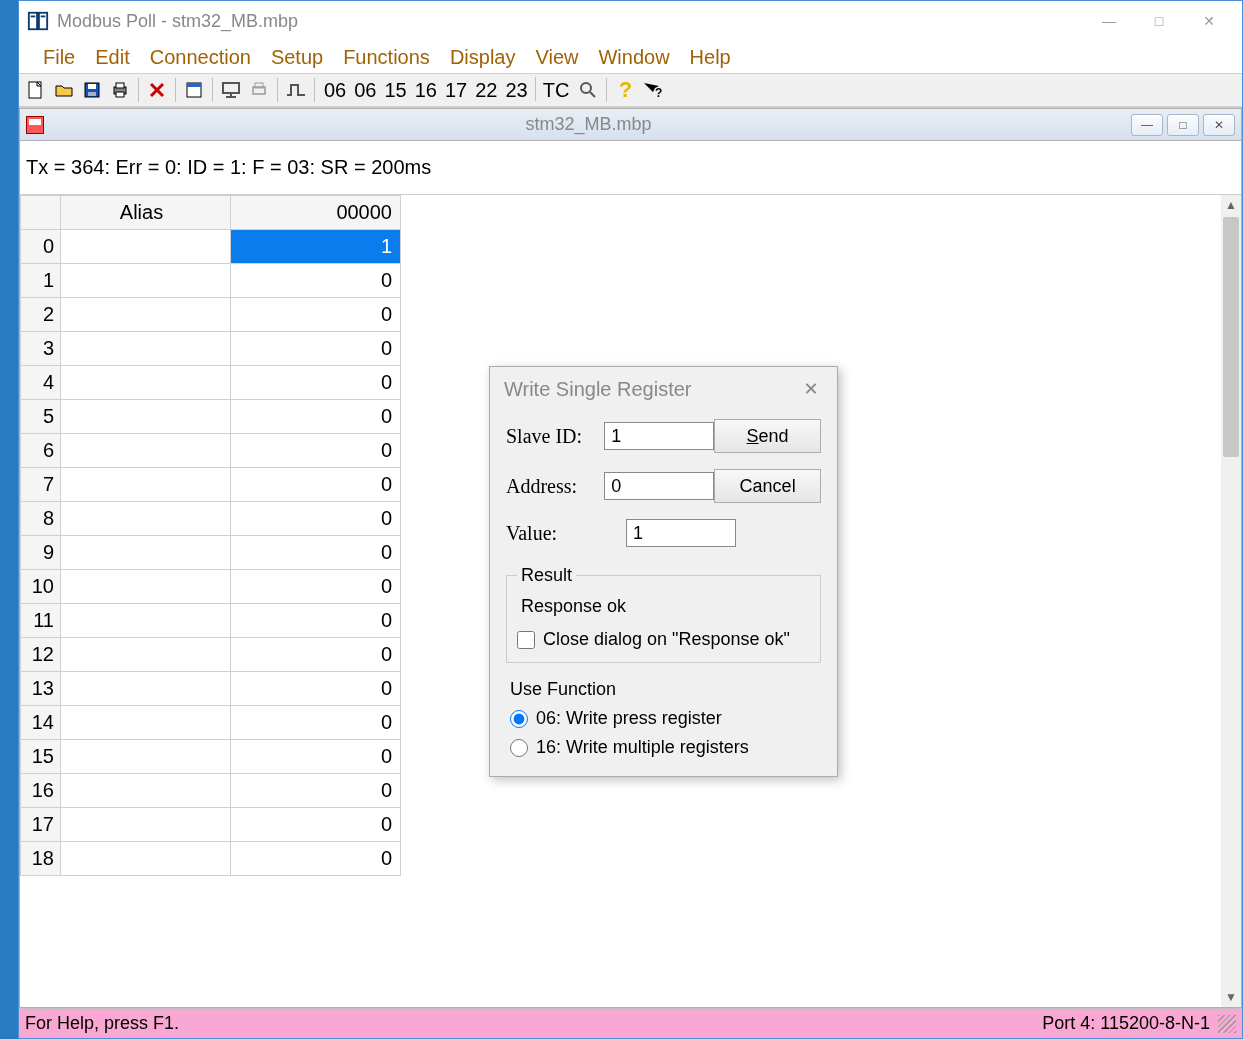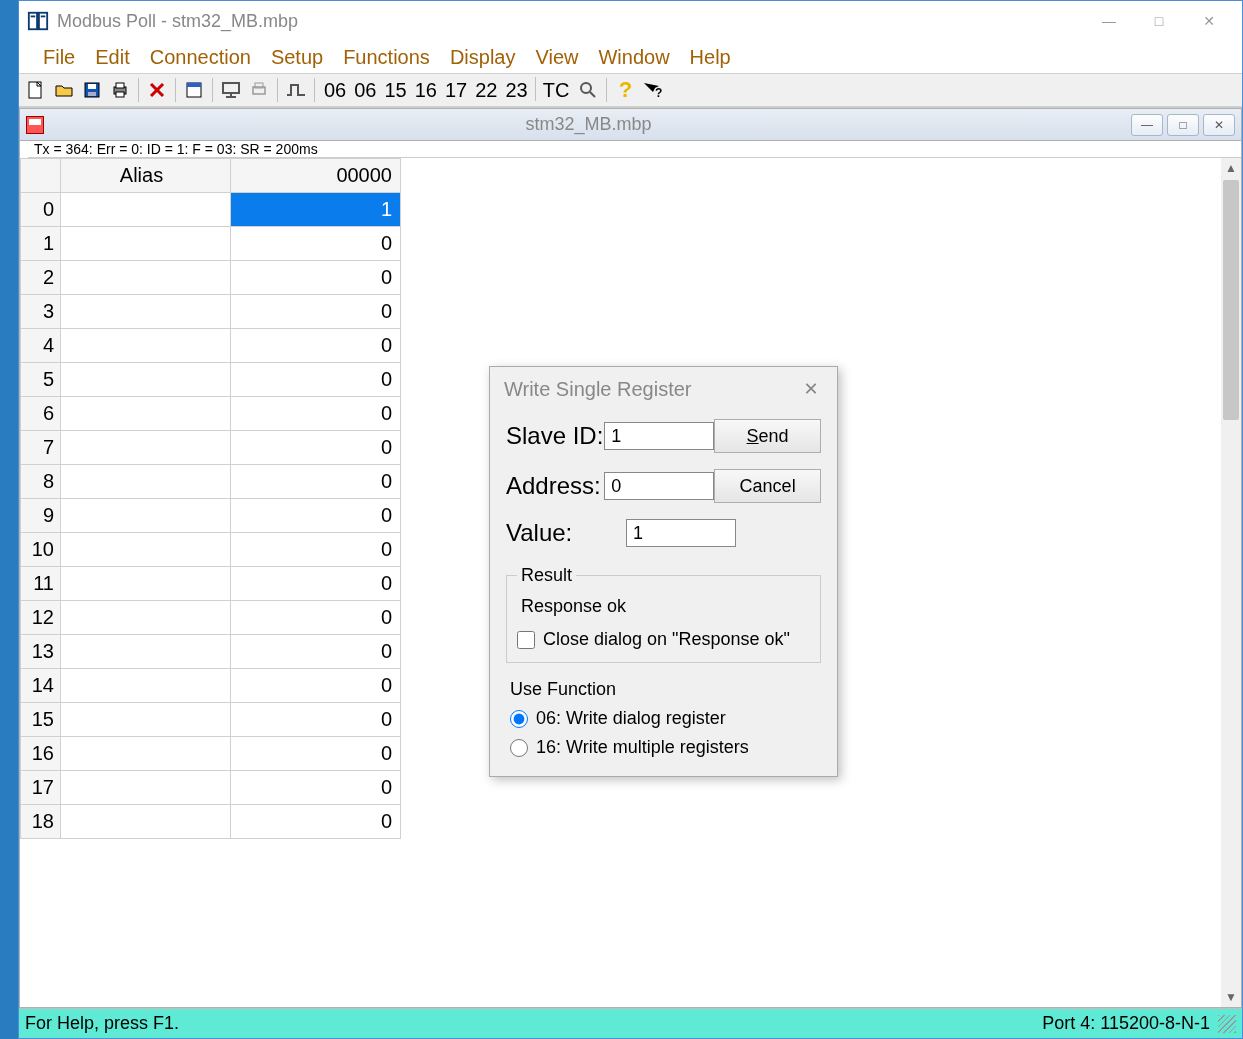--- a/index.html
+++ b/index.html
@@ -24,50 +24,50 @@
 
   .mdi-area { flex: 1; background: #fafafa; position: relative; border-top: 1px solid #ccc; }
 
   .child-window { position: absolute; left: 0; top: 0; right: 0; bottom: 0; background: #fff; border: 1px solid #b0b0b0; display: flex; flex-direction: column;}
   .child-titlebar { height: 32px; background: linear-gradient(180deg,#e9eef5 0%, #d6e0ec 100%); display: flex; align-items: center; padding: 0 6px; border-bottom: 1px solid #b0b0b0; }
   .child-titlebar .c-icon { width: 18px; height: 18px; background:#f55; margin-right:6px; border:1px solid #900; position:relative; }
   .child-titlebar .c-icon::after{content:""; position:absolute; left:2px; right:2px; top:2px; height:6px; background:#fff;}
   .child-titlebar .c-title { font-size: 18px; color: #888; flex: 1; text-align: center; }
   .child-titlebar .c-btn { width: 32px; height: 22px; border: 1px solid #a7b7c8; background: linear-gradient(#fdfdfd,#e6edf6); border-radius: 3px; margin-left: 4px; display:flex; align-items:center; justify-content:center; color:#555; font-size:12px;}
 
-  .status-line { padding: 0 6px; font-size: 14px; border-bottom:1px solid #ccc;margin-left:8px; }
+  .status-line { padding: 15px 6px; font-size: 20px; border-bottom:1px solid #ccc; }
 
   .grid-area { flex: 1; position: relative; overflow: hidden; background:#fff;}
   .grid-table { border-collapse: collapse; font-size: 20px; }
   .grid-table th, .grid-table td { border: 1px solid #d0d0d0; height: 34px; }
   .grid-table th { background: #f5f5f5; font-weight: normal; }
   .grid-table .rowhdr { width: 40px; background:#f5f5f5; text-align:right; padding-right:6px; }
   .grid-table .alias-col { width: 170px; padding-right:8px; }
   .grid-table .val-col { width: 170px; text-align:right; padding-right:8px; }
   .grid-table tr.selected td.val-col { background:#0a7ceb; color:#fff; }
   .grid-table th.corner{background:#f5f5f5;}
   .vscroll { position:absolute; right:0; top:0; bottom:0; width:20px; background:#f0f0f0;}
   .vscroll .thumb{ position:absolute; left:2px; right:2px; top:22px; height:240px; background:#c7c7c7; border-radius:2px;}
   .vscroll .arrow{position:absolute; left:0; right:0; height:20px; display:flex; align-items:center; justify-content:center; color:#666; font-size:12px;}
   .vscroll .arrow.up{top:0;} .vscroll .arrow.down{bottom:0;}
 
   .dialog { position: absolute; left: 470px; top: 258px; width: 349px; background:#f0f0f0; border:1px solid #aaa; box-shadow: 3px 3px 10px rgba(0,0,0,0.25); padding-bottom:14px; }
   .dialog .dlg-title { height: 44px; display:flex; align-items:center; padding:0 14px; color:#888; font-size:20px;}
   .dialog .dlg-close { margin-left:auto; width:24px; height:24px; display:flex; align-items:center; justify-content:center; color:#888; font-size:18px;}
   .dialog .row { display:flex; align-items:center; padding: 8px 16px;}
-  .dialog .row label { width: 120px; font-size: 24px; }
+  .dialog .row label { width: 120px; font-size: 20px; font-family: Liberation Serif, serif; }
   .dialog .row input[type="text"] { width: 110px; height: 28px; border:1px solid #888; padding:2px 6px; font-size:18px;}
   .dialog .btn { width: 130px; height: 34px; background: linear-gradient(#f8f8f8,#e5e5e5); border:1px solid #adadad; font-size:18px; margin-left:auto;}
   .dialog .btn u{text-decoration:underline;}
   .dialog fieldset { margin:10px 16px; border:1px solid #ccc; padding:8px 10px; font-size:18px;}
   .dialog fieldset legend{ padding:0 4px; font-size:18px;}
   .dialog .chk, .dialog .radio { display:flex; align-items:center; gap:8px; padding:4px 0; font-size:18px;}
   .dialog input[type=checkbox], .dialog input[type=radio]{ width:18px; height:18px;}
 
-  .statusbar { height: 30px; background:#5eead4; border-top:1px solid #c0c0c0; display:flex; align-items:center; font-size:18px; padding:0 6px;}
+  .statusbar { height: 30px; background:#f9a8d4; border-top:1px solid #c0c0c0; display:flex; align-items:center; font-size:18px; padding:0 6px;}
   .statusbar .spacer{flex:1;}
   .statusbar .grip{width:18px; height:18px; background:repeating-linear-gradient(135deg,#999 0 1px, transparent 1px 4px); margin-left:8px;}
   .use-fn-label{ padding:6px 20px 0; font-size:18px;}
   .radios{ padding: 4px 20px 0;}
 </style>
 </head>
 <body>
 
 <div class="left-strip"></div>
 
@@ -339,21 +339,21 @@
         <div style="padding:2px 4px 8px;">Response ok</div>
         <label class="chk">
           <input type="checkbox" style="">
           <span>Close dialog on "Response ok"</span>
         </label>
       </fieldset>
       <div class="use-fn-label">Use Function</div>
       <div class="radios">
         <label class="radio">
           <input type="radio" name="fn" checked="" style="">
-          <span>06: Write dialog register</span>
+          <span>06: Write press register</span>
         </label>
         <label class="radio">
           <input type="radio" name="fn" style="">
           <span>16: Write multiple registers</span>
         </label>
       </div>
     </div>
 
   </div>
 

